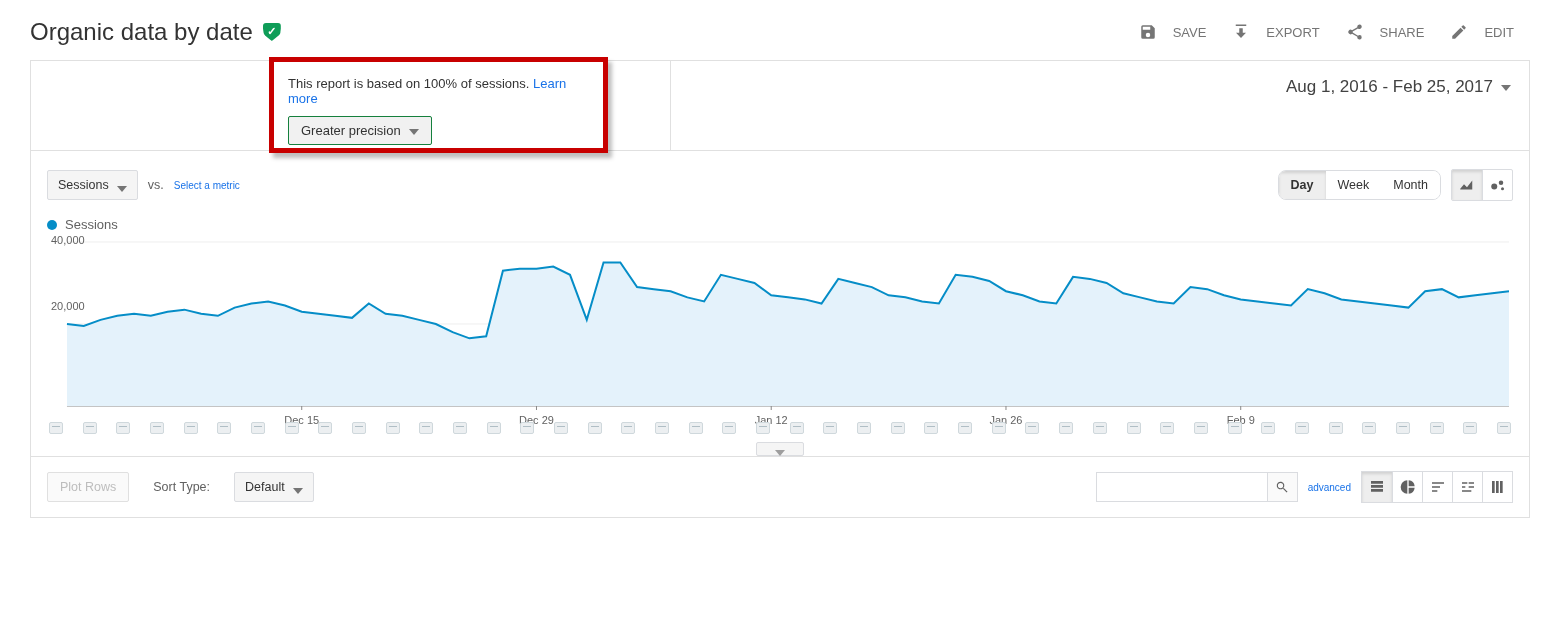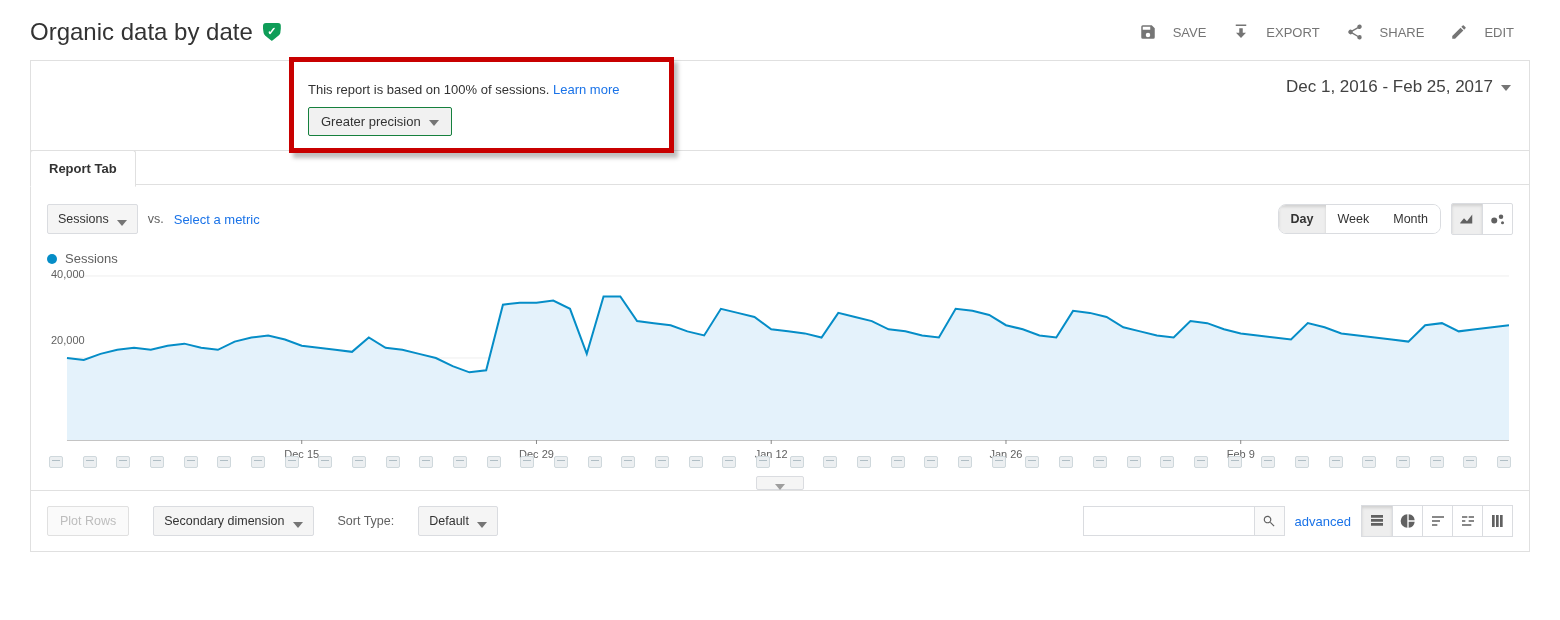--- a/index.html
+++ b/index.html
@@ -24,36 +24,36 @@
   .donut { width:32px; height:32px; border-radius:50%; border:4px solid #dfeaf7; border-top-color:#2979ff; border-right-color:#2979ff; transform:rotate(-40deg); }
   .seg-title { font-size:15px; color:#333; }
   .seg-sub { font-size:12px; color:#757575; margin-top:2px; }
 
   .add-seg { flex:0 0 640px; border-right:1px solid #e0e0e0; display:flex; align-items:center; color:#bdbdbd; font-size:14px; padding-left:310px; }
 
   .date-area { margin-left:auto; display:flex; align-items:flex-start; padding:16px 18px 0 0; gap:8px; color:#424242; font-size:17px; }
   .tri-down { width:0; height:0; border-left:5px solid transparent; border-right:5px solid transparent; border-top:6px solid #757575; margin-top:8px; }
 
   
-  .popover { position:absolute; left:258px; top:-4px; width:385px; height:96px; border:5px solid #c80000; background:#fff; box-shadow:4px 5px 4px rgba(0,0,0,.25); padding:20px 14px; z-index:5; }
+  .popover { position:absolute; left:238px; top:-4px; width:339px; height:96px; border:5px solid #c80000; background:#fff; box-shadow:4px 5px 4px rgba(0,0,0,.25); padding:14px 14px; z-index:5; }
   .popover-text { font-size:13px; color:#333; }
   .popover-text a { color:#1a73e8; text-decoration:none; }
   .prec-btn { margin-top:10px; display:inline-flex; align-items:center; gap:8px; border:1px solid #15803d; background:#f1f1f1; padding:6px 12px; font-size:13px; border-radius:2px; cursor:pointer; }
   .prec-btn .tri-down { margin-top:2px; }
 
   
   .tabs-row { position:relative; margin-top:-1px; }
   .tab { position:absolute; top:-35px; left:-1px; border:1px solid #e0e0e0; border-bottom:1px solid #fff; background:#fff; padding:10px 18px; font-size:13px; font-weight:bold; color:#333; border-radius:3px 3px 0 0; }
 
   
   .controls { display:flex; align-items:center; justify-content:space-between; padding:18px 16px 10px 16px; }
   .left-ctrls { display:flex; align-items:center; gap:10px; }
   .dd { border:1px solid #dadce0; background:#f5f5f5; padding:7px 10px; font-size:12.5px; display:inline-flex; align-items:center; gap:8px; border-radius:2px; cursor:pointer; }
   .vs { color:#616161; font-size:12.5px; }
-  .link { color:#1a73e8; font-size:13px; cursor:pointer; }
+  .link { color:#1a73e8; font-size:10px; cursor:pointer; }
 
   .right-ctrls { display:flex; align-items:center; gap:10px; }
   .toggle-group { display:flex; border:1px solid #dadce0; border-radius:8px; overflow:hidden; }
   .toggle-group .opt { padding:7px 12px; font-size:12.5px; cursor:pointer; background:#fff; }
   .toggle-group .opt.active { background:#eee; font-weight:bold; box-shadow:inset 0 2px 3px rgba(0,0,0,.12); }
   .view-group { display:flex; border:1px solid #dadce0; border-radius:2px; overflow:hidden; }
   .view-group .vopt { width:30px; height:30px; display:flex; align-items:center; justify-content:center; cursor:pointer; }
   .view-group .vopt.active { background:#eee; box-shadow:inset 0 2px 3px rgba(0,0,0,.12); }
   .view-group .vopt + .vopt { border-left:1px solid #dadce0; }
 
@@ -141,30 +141,25 @@
       <div class="popover-text">
         <span>This report is based on 100% of sessions. </span><a href="#">Learn more</a>
       </div>
       <div class="prec-btn">
         <span>Greater precision</span>
         <span class="tri-down"></span>
       </div>
     </div>
 
     <div class="date-area">
-      <span>Dec 1, 2016 - Feb 25, 2017</span>
+      <span>Aug 1, 2016 - Feb 25, 2017</span>
       <span class="tri-down"></span>
     </div>
   </div>
 
-  <div class="tabs-row">
-    <div style="height:35px; border-bottom:1px solid #e0e0e0; margin-top:-1px; position:relative;">
-      <div class="tab" style="top:0;">Report Tab</div>
-    </div>
-  </div>
 
   <div class="controls">
     <div class="left-ctrls">
       <div class="dd">
         <span>Sessions</span>
         <span class="tri-down"></span>
       </div>
       <span class="vs">vs.</span>
       <span class="link">Select a metric</span>
     </div>
@@ -268,24 +263,20 @@
   <div class="expand-bar">
     <div class="expand-btn">
       <span class="tri-down"></span>
     </div>
   </div>
 
 
   <div class="bottom">
     <div class="bottom-left">
       <div class="btn-disabled">Plot Rows</div>
-      <div class="dd">
-        <span>Secondary dimension</span>
-        <span class="tri-down"></span>
-      </div>
       <span class="sort-lbl">Sort Type:</span>
       <div class="dd">
         <span>Default</span>
         <span class="tri-down"></span>
       </div>
     </div>
     <div class="bottom-right">
       <div class="search-wrap">
         <input type="text" style="">
         <div class="sbtn">

